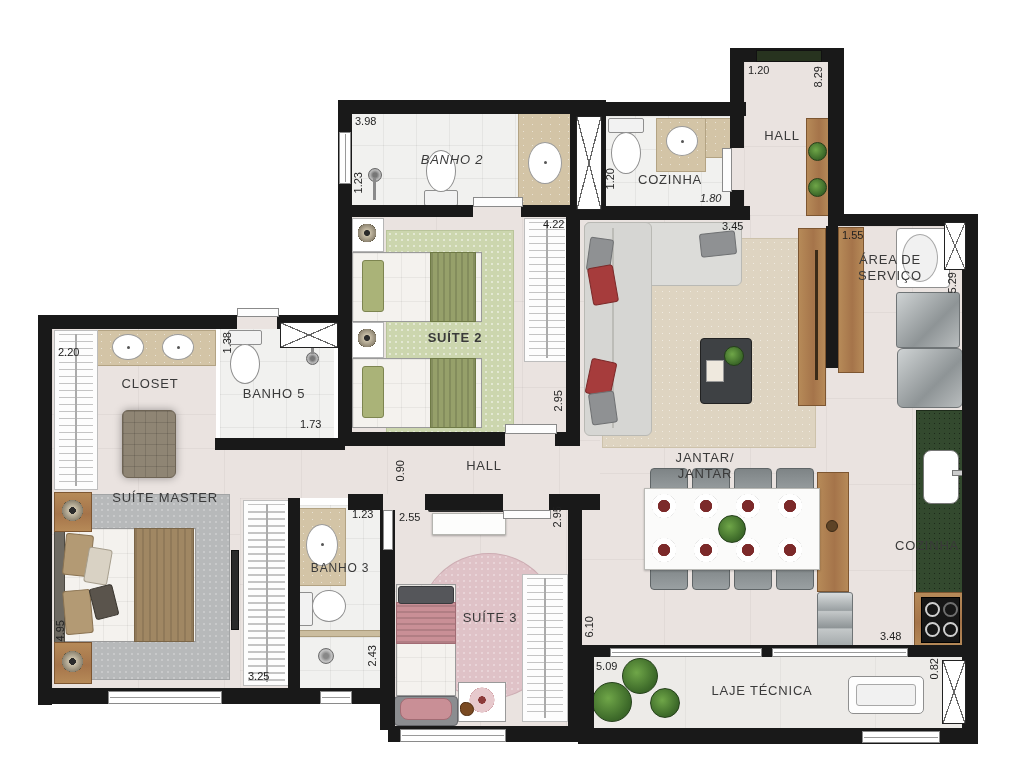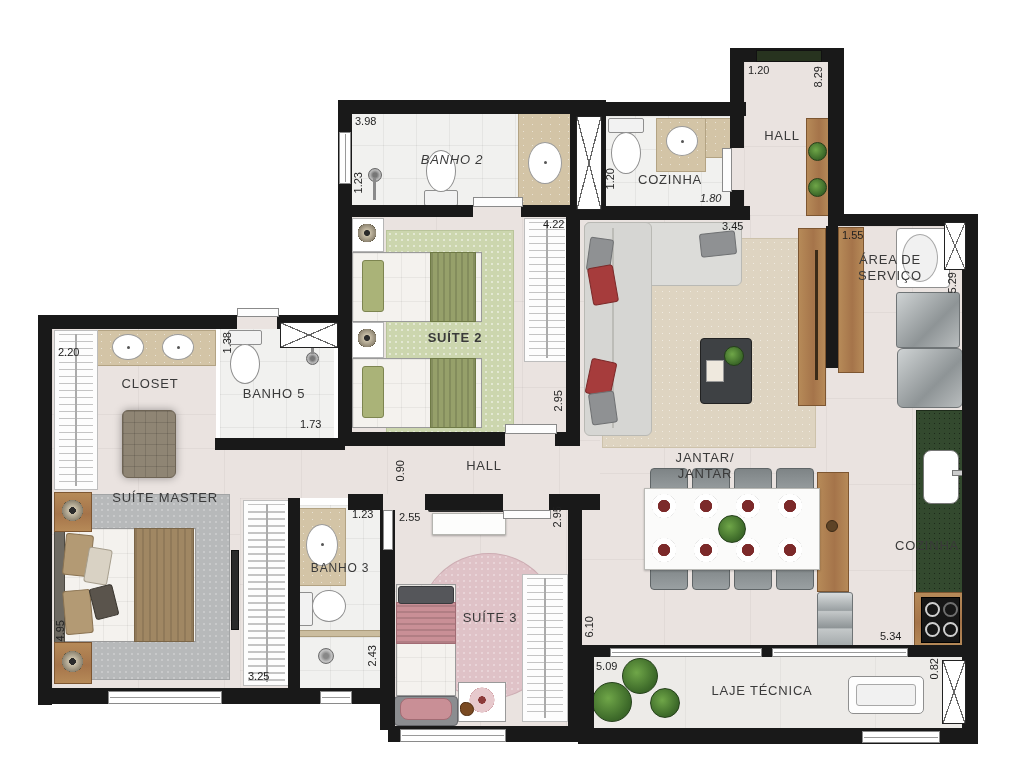--- a/index.html
+++ b/index.html
@@ -323,17 +323,17 @@
   <div class="dim-v" style="left:221px;top:332px;">1.38</div>
   <div class="dim" style="left:300px;top:418px;">1.73</div>
   <div class="dim-v" style="left:54px;top:620px;">4.95</div>
   <div class="dim" style="left:248px;top:670px;">3.25</div>
   <div class="dim-v" style="left:394px;top:460px;">0.90</div>
   <div class="dim" style="left:352px;top:508px;">1.23</div>
   <div class="dim-v" style="left:366px;top:645px;">2.43</div>
   <div class="dim" style="left:399px;top:511px;">2.55</div>
   <div class="dim-v" style="left:551px;top:506px;">2.95</div>
   <div class="dim-v" style="left:583px;top:616px;">6.10</div>
-  <div class="dim" style="left:880px;top:630px;">5.34</div>
+  <div class="dim" style="left:880px;top:630px;">3.48</div>
   <div class="dim" style="left:596px;top:660px;">5.09</div>
   <div class="dim-v" style="left:928px;top:658px;">0.82</div>
 
 </div>
 
 </body></html>

